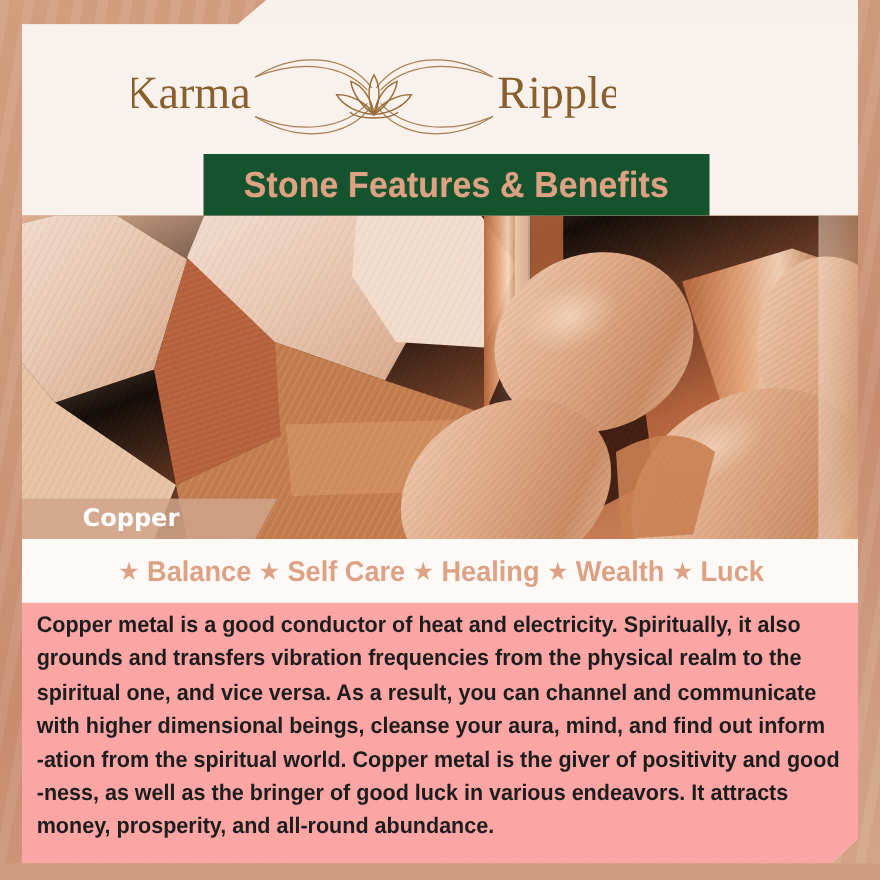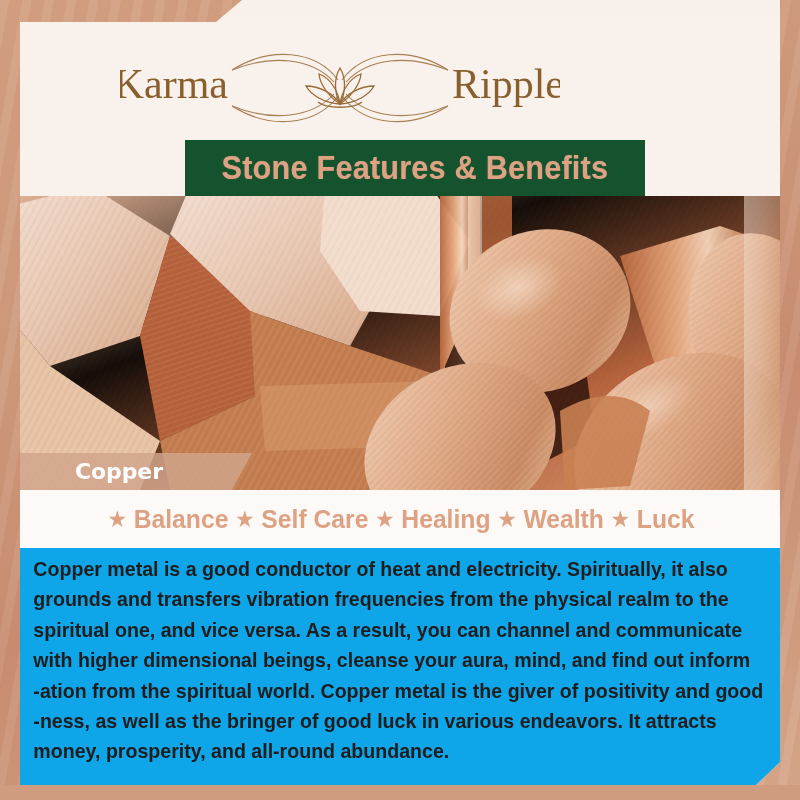--- a/index.html
+++ b/index.html
@@ -124,21 +124,21 @@
   }
   .feat-star{
     font-size:23px;color:#dda183;
     padding:0 4px;line-height:1;
   }
   .feat-label{padding:0 3px;}
 
   
   #body-copy{
     position:absolute;left:0;top:548px;width:760px;height:237px;
-    background:#0ea5e9;
+    background:#fca5a5;
     z-index:3;
   }
   #body-lines{
     padding:6px 12px 0 14px;
     font-family:"Liberation Sans","DejaVu Sans",sans-serif;
     font-weight:700;
     font-size:20.5px;
     line-height:30.4px;
     color:#1d1d1d;
     transform:scaleX(.955);

